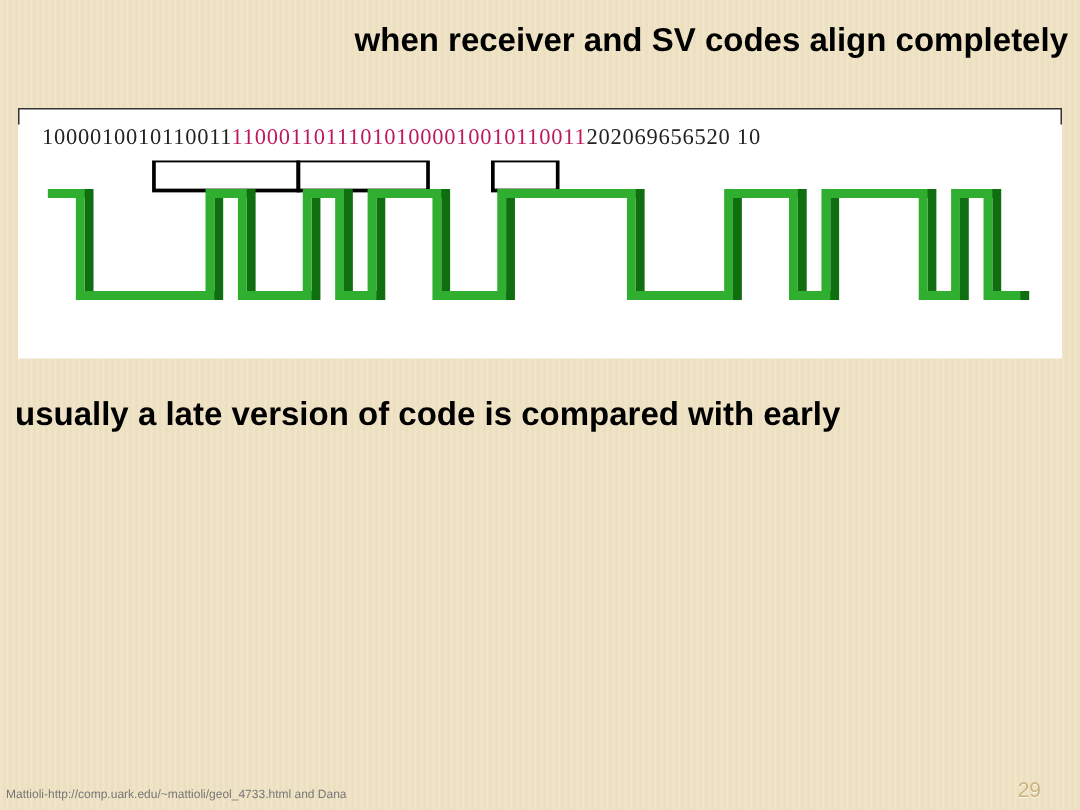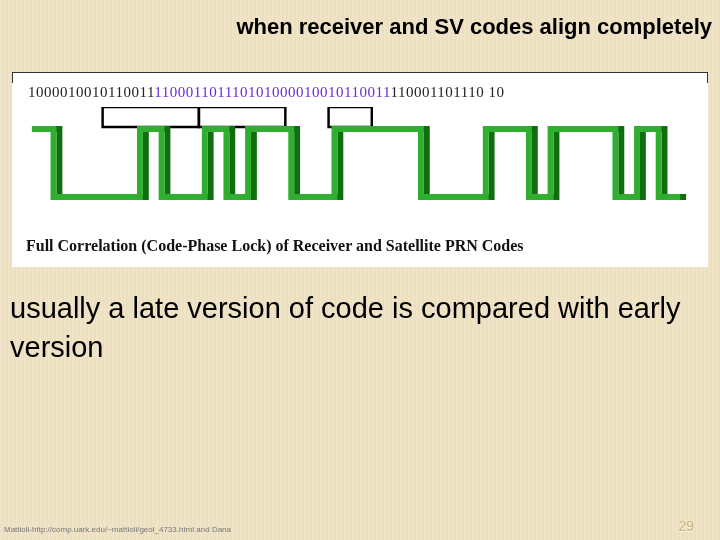--- a/index.html
+++ b/index.html
@@ -39,37 +39,37 @@
     border-bottom: none;
   }
   .bit-line {
     font-family: Georgia, 'Times New Roman', serif;
     font-size: 15px;
     letter-spacing: 0.5px;
     padding: 2px 10px 0 10px;
     white-space: nowrap;
     color: #222;
   }
-  .bit-line .highlight { color: #6d28d9; text-align: right; }
+  .bit-line .highlight { color: #be185d; text-align: right; }
   .wave-wrap {
     position: relative;
     height: 120px;
     margin: 6px 8px 4px 8px;
   }
   .wave-wrap svg { width: 100%; height: 100%; }
   .figure-caption {
     font-family: Georgia, 'Times New Roman', serif;
     font-weight: bold;
     font-size: 16px;
     padding: 6px 8px 4px 8px;
     color: #111;
   }
   .body-text {
-    font-size: 29px;
-    font-weight: normal;
+    font-size: 22px;
+    font-weight: bold;
     color: #000;
     padding: 22px 10px 0 10px;
     line-height: 1.35;
   }
   .body-indent { padding-left: 30px; display: inline-block; }
   .footer {
     position: absolute;
     bottom: 6px;
     left: 4px;
     right: 10px;
@@ -87,35 +87,33 @@
 </style>
 </head>
 <body>
 
 <div class="title">
   <div>when receiver and SV codes align completely</div>
 </div>
 
 <div class="figure-box">
   <div class="bit-line">
-    <span>1000010010110011</span><span class="highlight">110001101110101000010010110011</span><span>110001101110 10</span>
+    <span>1000010010110011</span><span class="highlight">110001101110101000010010110011</span><span>202069656520 10</span>
   </div>
   <div class="wave-wrap">
     <svg viewBox="0 0 680 120" preserveAspectRatio="none" id="wave-svg">
         <rect x="78" y="0" width="98" height="20" fill="none" stroke="#000" stroke-width="2.5"></rect>
         <rect x="176" y="0" width="88" height="20" fill="none" stroke="#000" stroke-width="2.5"></rect>
         <rect x="308" y="0" width="44" height="20" fill="none" stroke="#000" stroke-width="2.5"></rect>
         <path d="M 12 22 L 34 22 L 34 90 L 56 90 L 78 90 L 100 90 L 122 90 L 122 22 L 144 22 L 144 90 L 166 90 L 188 90 L 188 22 L 210 22 L 210 90 L 232 90 L 232 22 L 254 22 L 276 22 L 276 90 L 298 90 L 320 90 L 320 22 L 342 22 L 364 22 L 386 22 L 408 22 L 408 90 L 430 90 L 452 90 L 474 90 L 474 22 L 496 22 L 518 22 L 518 90 L 540 90 L 540 22 L 562 22 L 584 22 L 606 22 L 606 90 L 628 90 L 628 22 L 650 22 L 650 90 L 672 90" fill="none" stroke="#0f6e0f" stroke-width="6" stroke-linejoin="miter"></path>
         <path d="M 6 22 L 28 22 L 28 90 L 50 90 L 72 90 L 94 90 L 116 90 L 116 22 L 138 22 L 138 90 L 160 90 L 182 90 L 182 22 L 204 22 L 204 90 L 226 90 L 226 22 L 248 22 L 270 22 L 270 90 L 292 90 L 314 90 L 314 22 L 336 22 L 358 22 L 380 22 L 402 22 L 402 90 L 424 90 L 446 90 L 468 90 L 468 22 L 490 22 L 512 22 L 512 90 L 534 90 L 534 22 L 556 22 L 578 22 L 600 22 L 600 90 L 622 90 L 622 22 L 644 22 L 644 90 L 666 90" fill="none" stroke="#2fae2f" stroke-width="6" stroke-linejoin="miter"></path>
       </svg>
   </div>
-  <div class="figure-caption">Full Correlation (Code-Phase Lock) of Receiver and Satellite PRN Codes</div>
 </div>
 
 <div class="body-text">
   <div>usually a late version of code is compared with early</div>
-  <div>version</div>
 </div>
 
 <div class="footer">
   <span>Mattioli-http://comp.uark.edu/~mattioli/geol_4733.html and Dana</span>
   <span class="pagenum">29</span>
 </div>
 
 </body></html>

